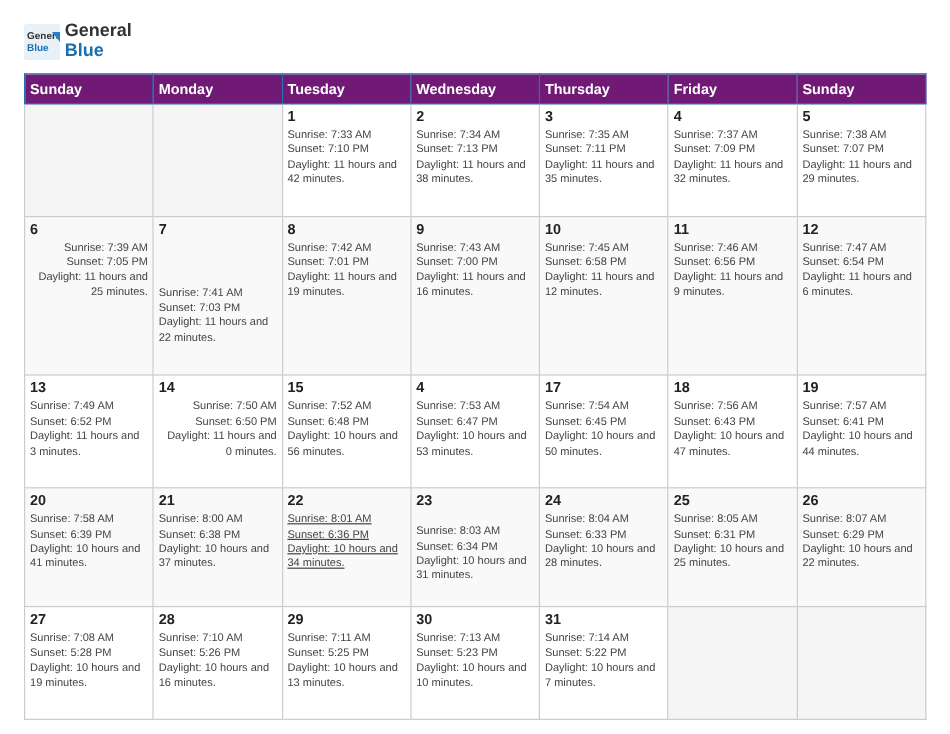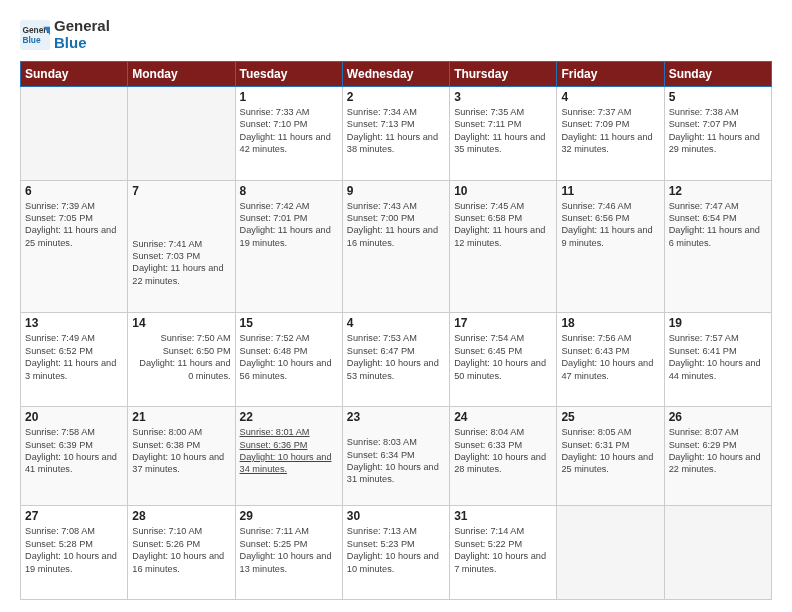--- a/index.html
+++ b/index.html
@@ -55,21 +55,21 @@
       color: #555;
     }
     .calendar {
       flex: 1;
       border: 1px solid #ccc;
       border-collapse: collapse;
       width: 100%;
       table-layout: fixed;
     }
     .calendar th {
-      background-color: #7f1d1d;
+      background-color: #701a75;
       color: #fff;
       font-size: 12px;
       font-weight: bold;
       padding: 5px 4px;
       text-align: left;
       border: 1px solid #2470b5;
     }
     .calendar td {
       vertical-align: top;
       border: 1px solid #ccc;
@@ -165,21 +165,21 @@
           <td>
             <div class="day-number">5</div>
             <div class="day-info" style="white-space: pre-line;">Sunrise: 7:38 AM
 Sunset: 7:07 PM
 Daylight: 11 hours and 29 minutes.</div>
           </td>
         </tr>
         <tr>
           <td>
             <div class="day-number">6</div>
-            <div class="day-info" style="white-space: pre-line;">Sunrise: 7:39 AM
+            <div class="day-info" style="white-space: pre-line; text-align: right;">Sunrise: 7:39 AM
 Sunset: 7:05 PM
 Daylight: 11 hours and 25 minutes.</div>
           </td>
           <td>
             <div class="day-number">7</div>
             <div class="day-info" style="white-space: pre-line; margin-top: 40px;">Sunrise: 7:41 AM
 Sunset: 7:03 PM
 Daylight: 11 hours and 22 minutes.</div>
           </td>
           <td>

